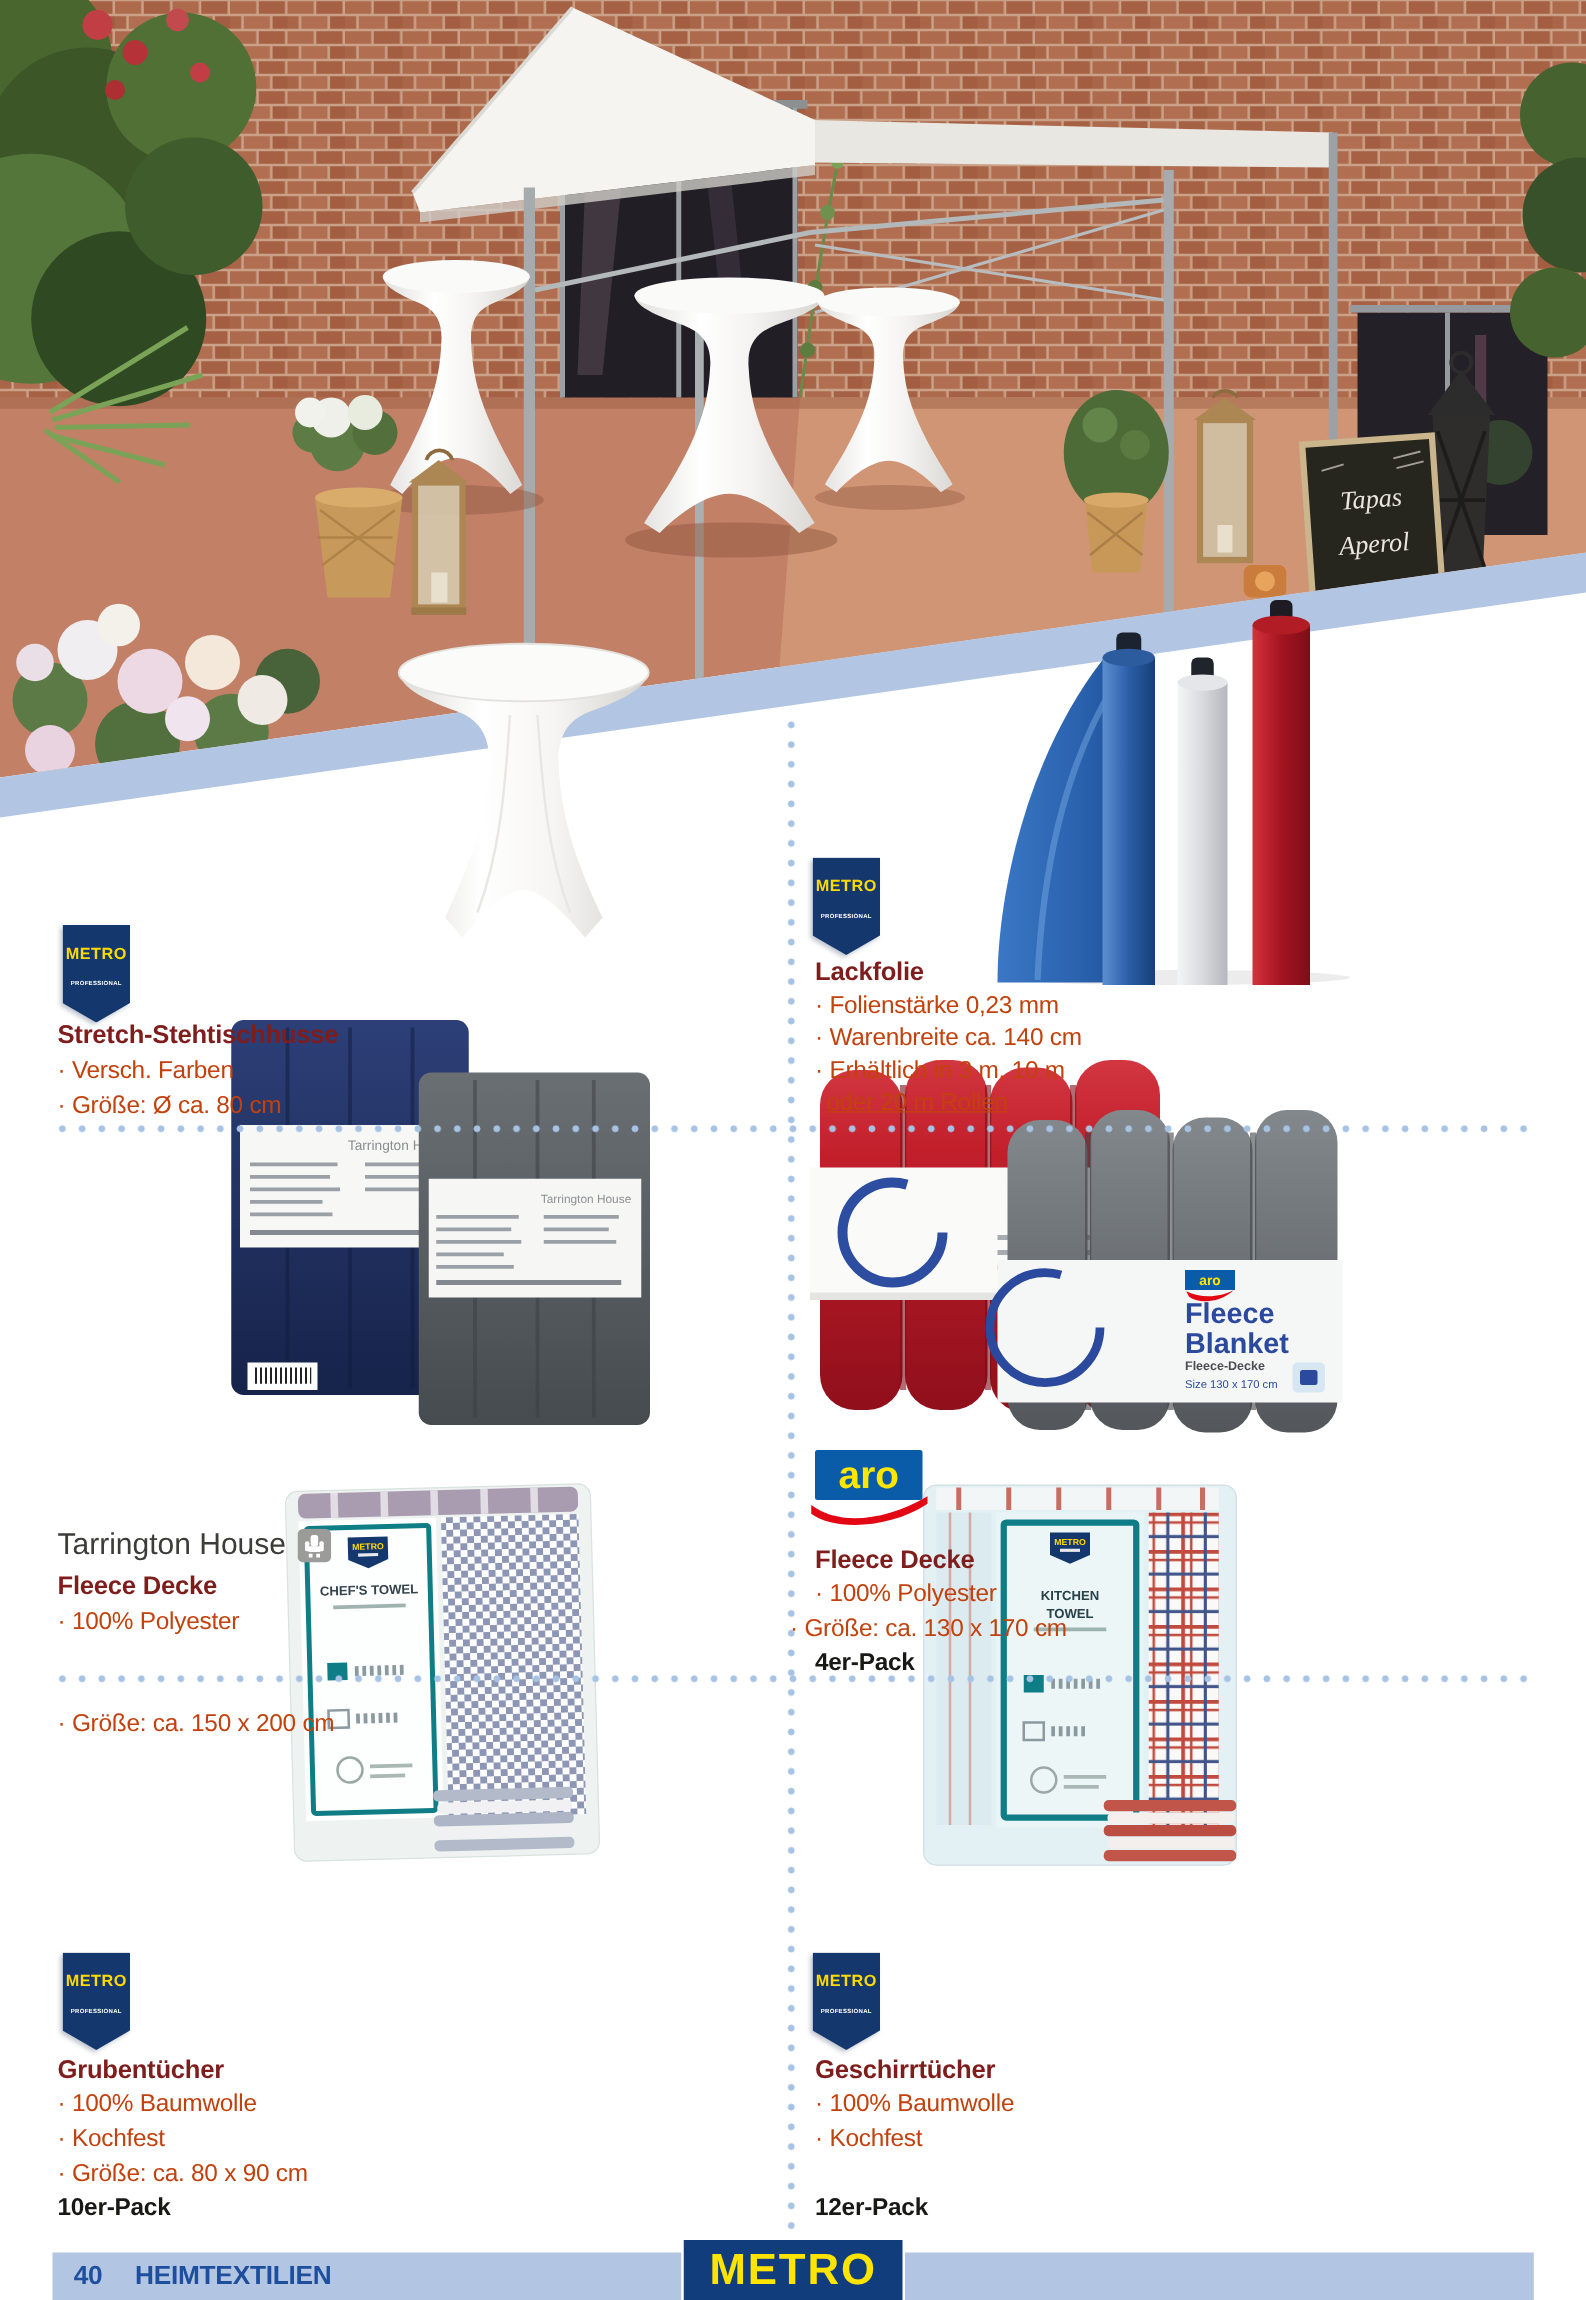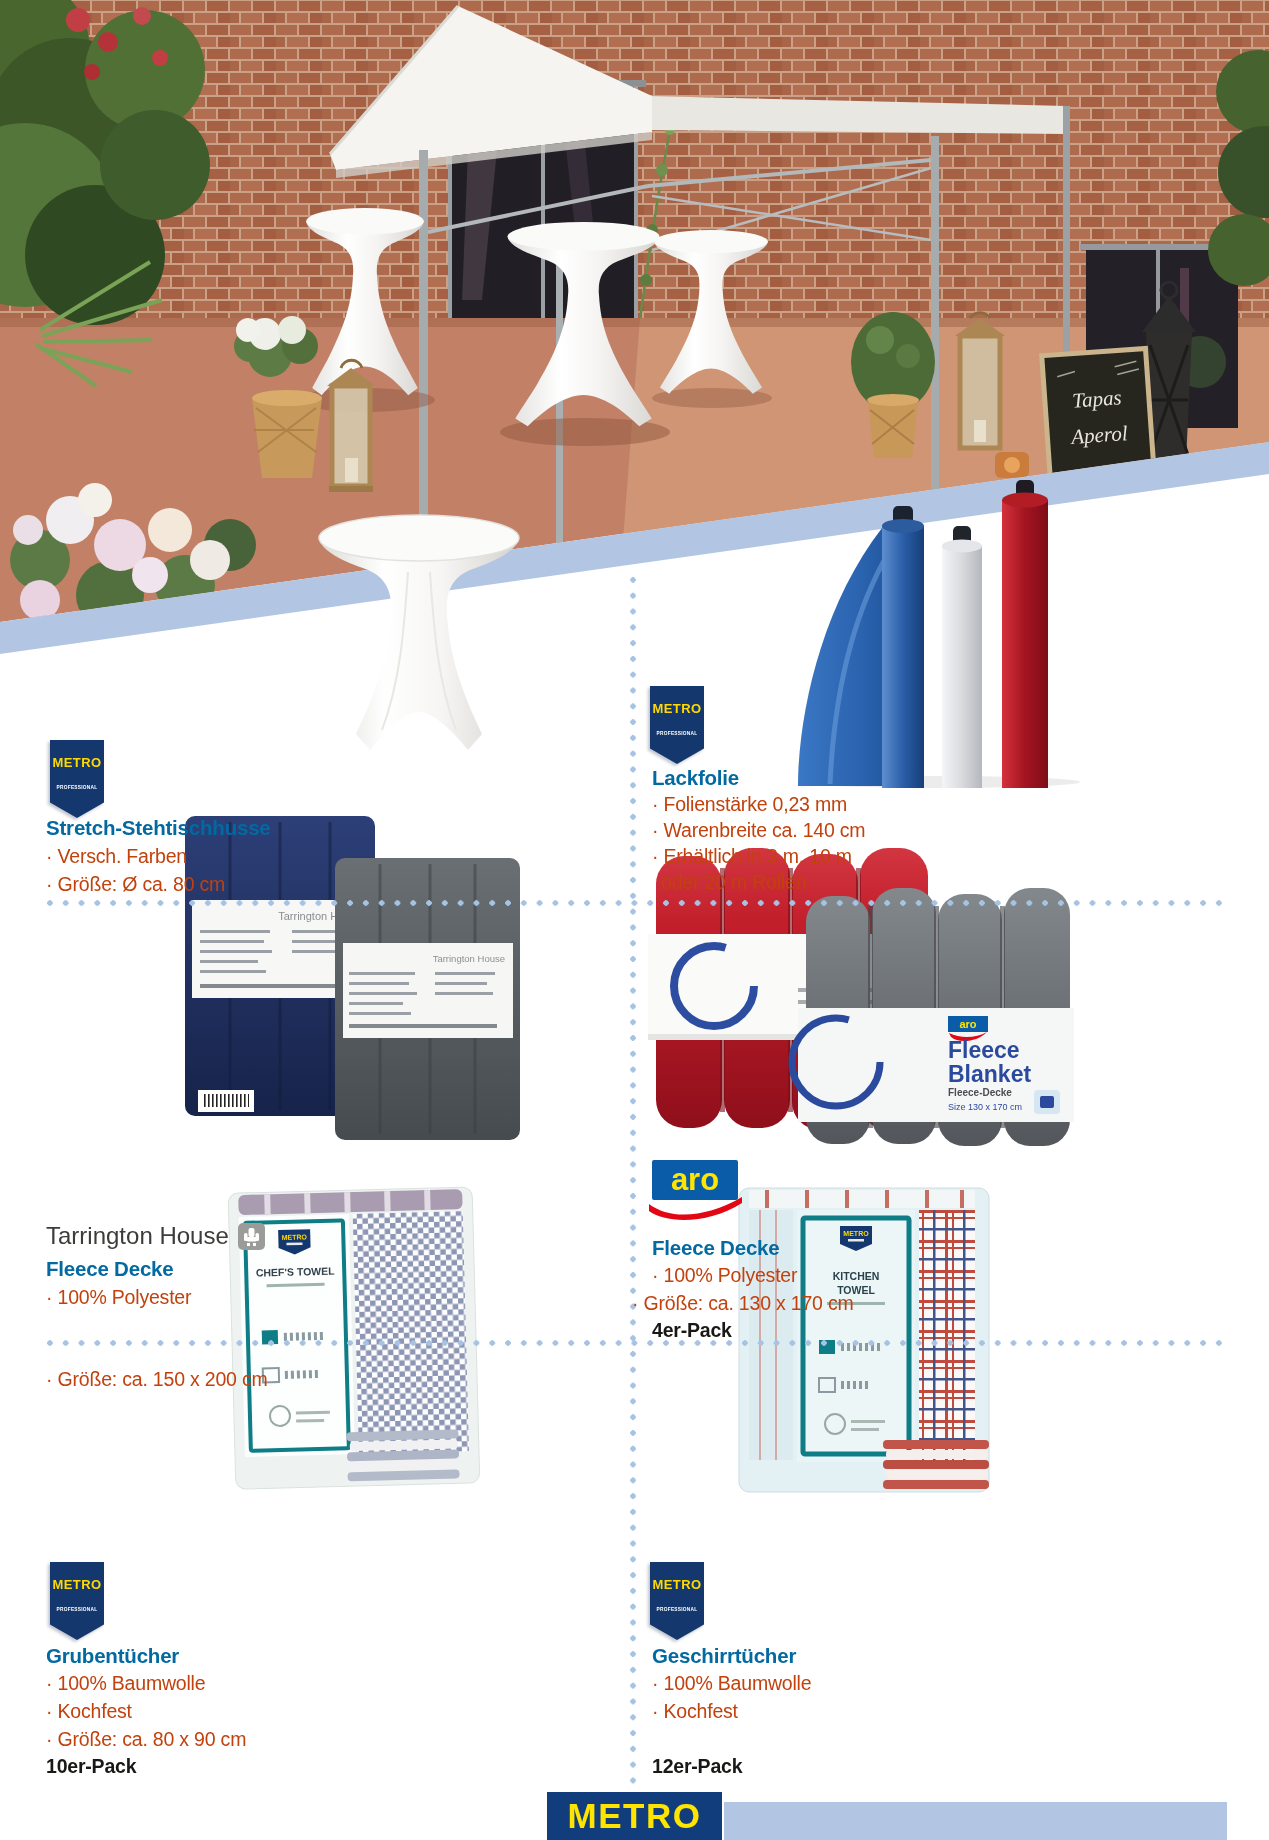--- a/index.html
+++ b/index.html
@@ -12,24 +12,24 @@
   .dots-v{width:8px;background-image:radial-gradient(circle,#a7c3e4 2.5px,rgba(0,0,0,0) 3px);
           background-size:8px 15.8px;background-repeat:repeat-y;background-position:center 0;}
   
   .mpbadge{width:54px;height:78px;filter:drop-shadow(-2px 2px 1.5px rgba(130,140,160,.5));}
   .mpbadge-inner{width:100%;height:100%;background:#14386e;
     clip-path:polygon(0 0,100% 0,100% 80%,50% 100%,0 80%);
     display:flex;flex-direction:column;align-items:center;}
   .mp-metro{margin-top:15px;color:#ffd900;font-weight:700;font-size:13px;letter-spacing:.4px;}
   .mp-prof{margin-top:15px;color:#ffffff;font-weight:700;font-size:4.8px;letter-spacing:.25px;}
   
-  .p-title{font-size:20.5px;font-weight:700;color:#0369a1;letter-spacing:-0.2px;white-space:nowrap;}
+  .p-title{font-size:20.5px;font-weight:700;color:#7f1d1d;letter-spacing:-0.2px;white-space:nowrap;}
   .p-line{font-size:19.5px;color:#c2410c;letter-spacing:-0.2px;white-space:nowrap;}
   .p-pack{font-size:19.5px;font-weight:700;color:#181816;letter-spacing:-0.2px;white-space:nowrap;}
-  .cont{padding-left:9px;}
+  .cont{padding-left:9px;text-decoration:underline;}
   
   .th-row{display:flex;align-items:center;gap:9px;font-size:24px;color:#3c3c3a;letter-spacing:0;}
   
   .arologo{width:92px;}
   .aro-box{width:86px;height:40px;background:#0a5ca8;display:flex;align-items:center;justify-content:center;
            color:#ffe600;font-weight:700;font-size:31px;line-height:34px;border-radius:2px;}
   .aro-swoosh{display:block;margin-top:-4px;margin-left:-4px;}
   
   .footer-bar{background:#b2c5e3;height:38px;display:flex;align-items:center;}
   .footer-text{color:#1d4f9e;font-weight:700;font-size:21px;letter-spacing:-0.2px;display:flex;gap:26px;padding-left:17px;}
@@ -585,18 +585,24 @@
       <div class="mp-metro">METRO</div>
       <div class="mp-prof">PROFESSIONAL</div>
     </div>
   </div>
   <div class="abs p-title" style="left:652px;top:1644px">Geschirrtücher</div>
   <div class="abs p-line" style="left:652px;top:1672px">· 100% Baumwolle</div>
   <div class="abs p-line" style="left:652px;top:1700px">· Kochfest</div>
   <div class="abs p-line" style="left:652px;top:1820px">· Größe: ca. 50 x 70 cm</div>
   <div class="abs p-pack" style="left:652px;top:1755px">12er-Pack</div>
 
+  <div class="abs footer-bar" style="left:42px;top:1802px;width:503px">
+    <div class="footer-text">
+      <span>40</span>
+      <span>HEIMTEXTILIEN</span>
+    </div>
+  </div>
   <div class="abs metro-box" style="left:547px;top:1792px;width:175px;height:48px">
     <span>METRO</span>
   </div>
   <div class="abs footer-bar" style="left:724px;top:1802px;width:503px"></div>
 
 </div>
 
 </body></html>

